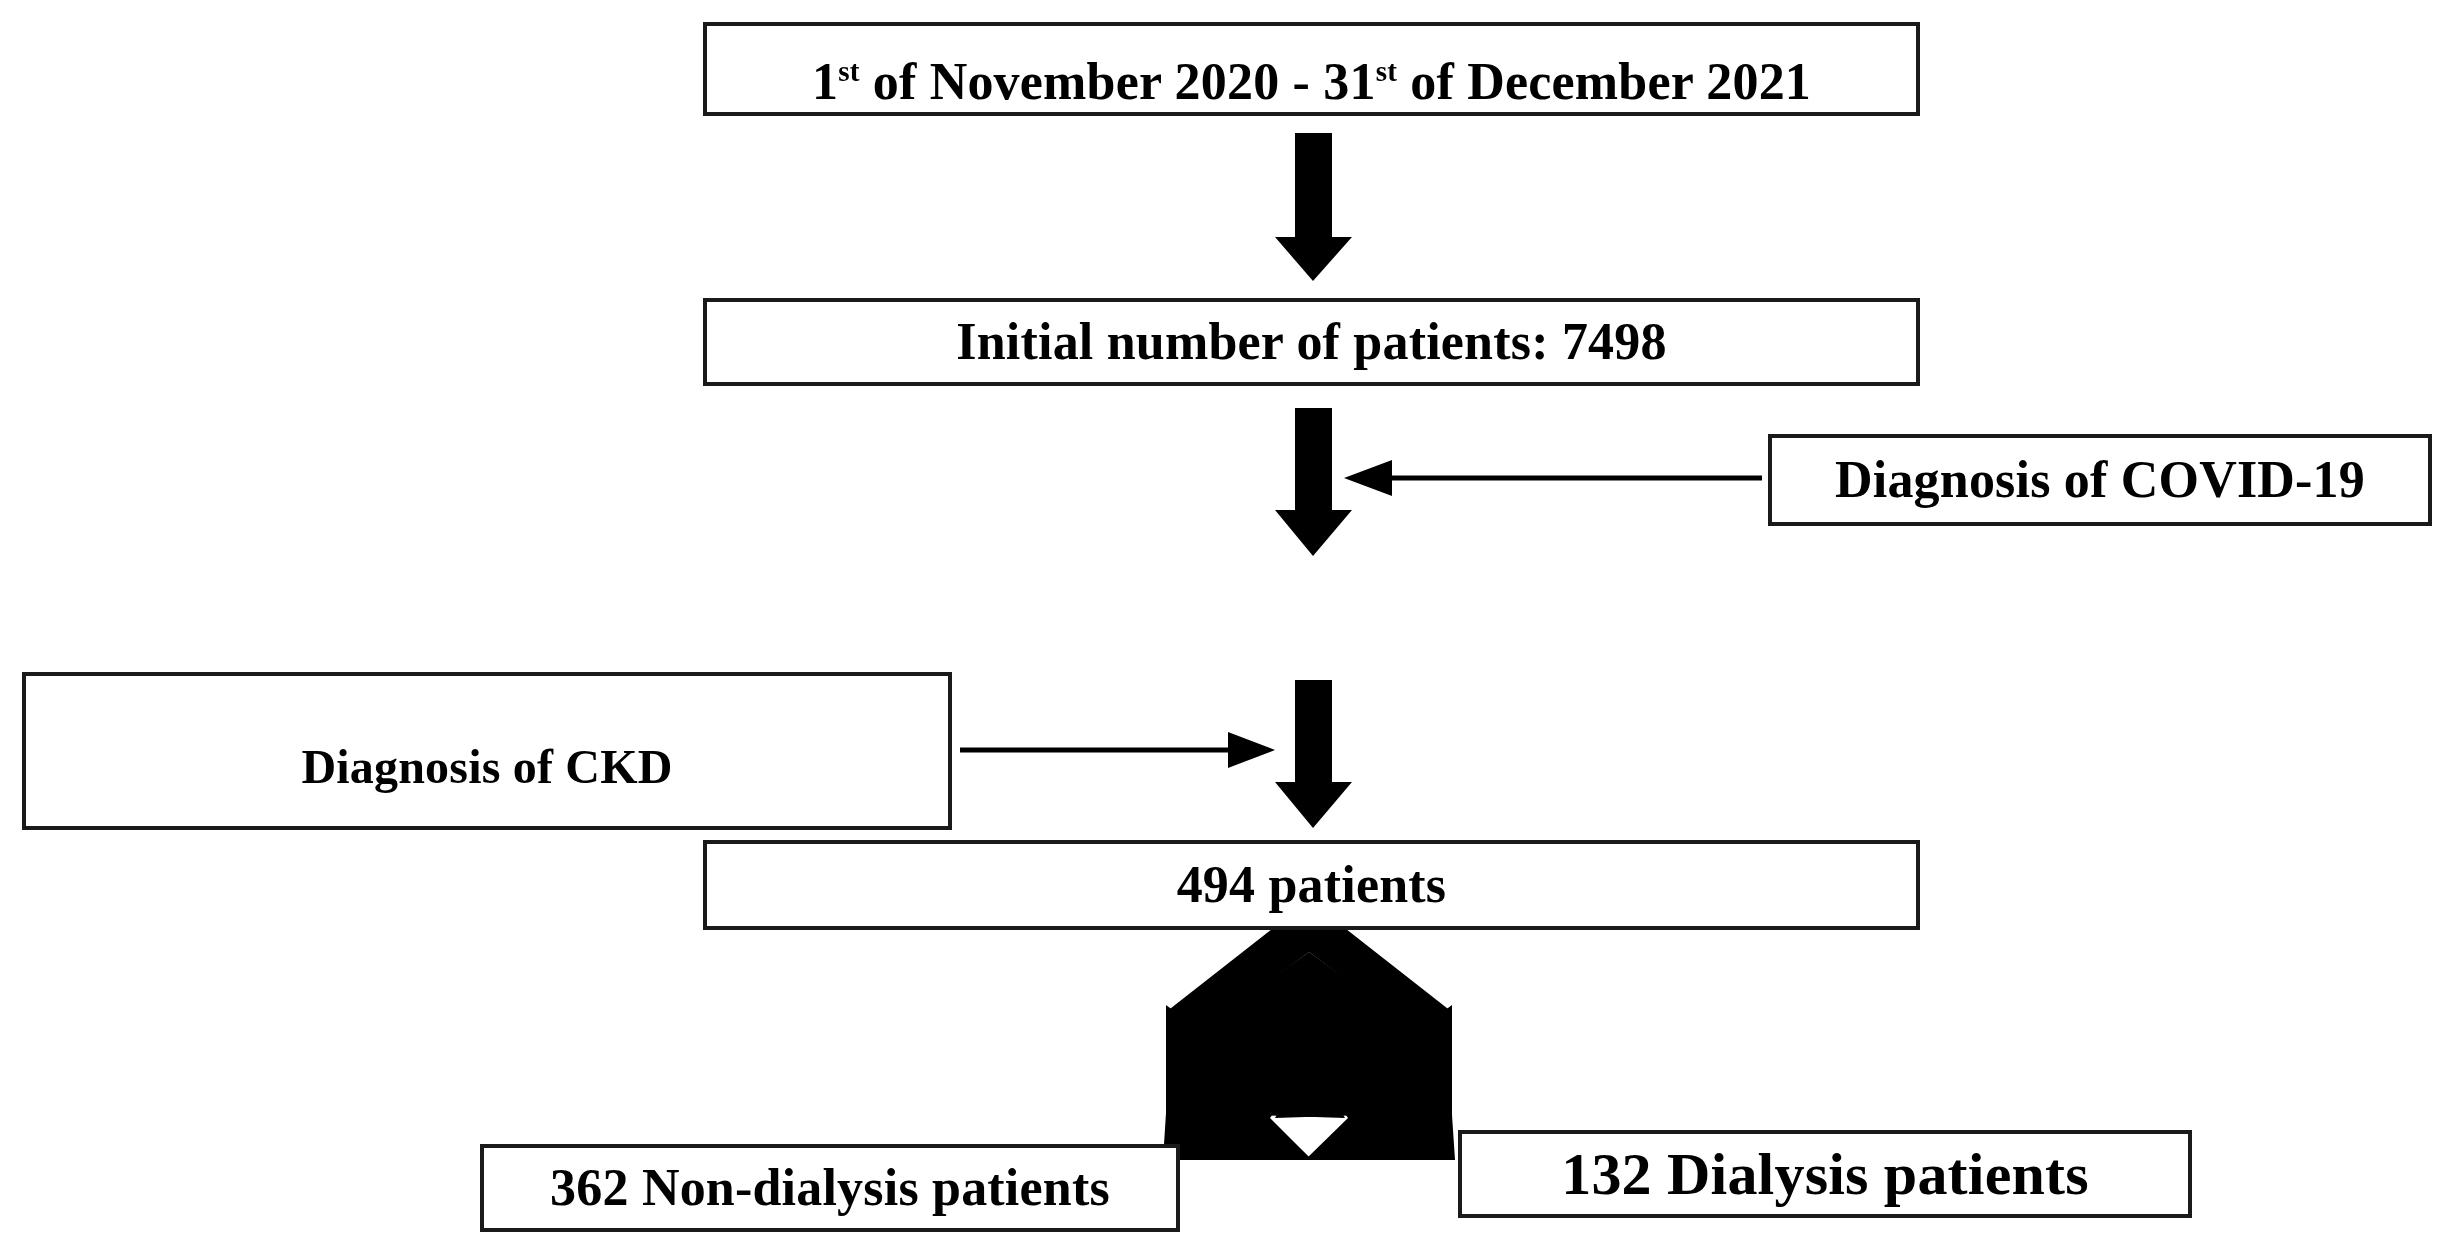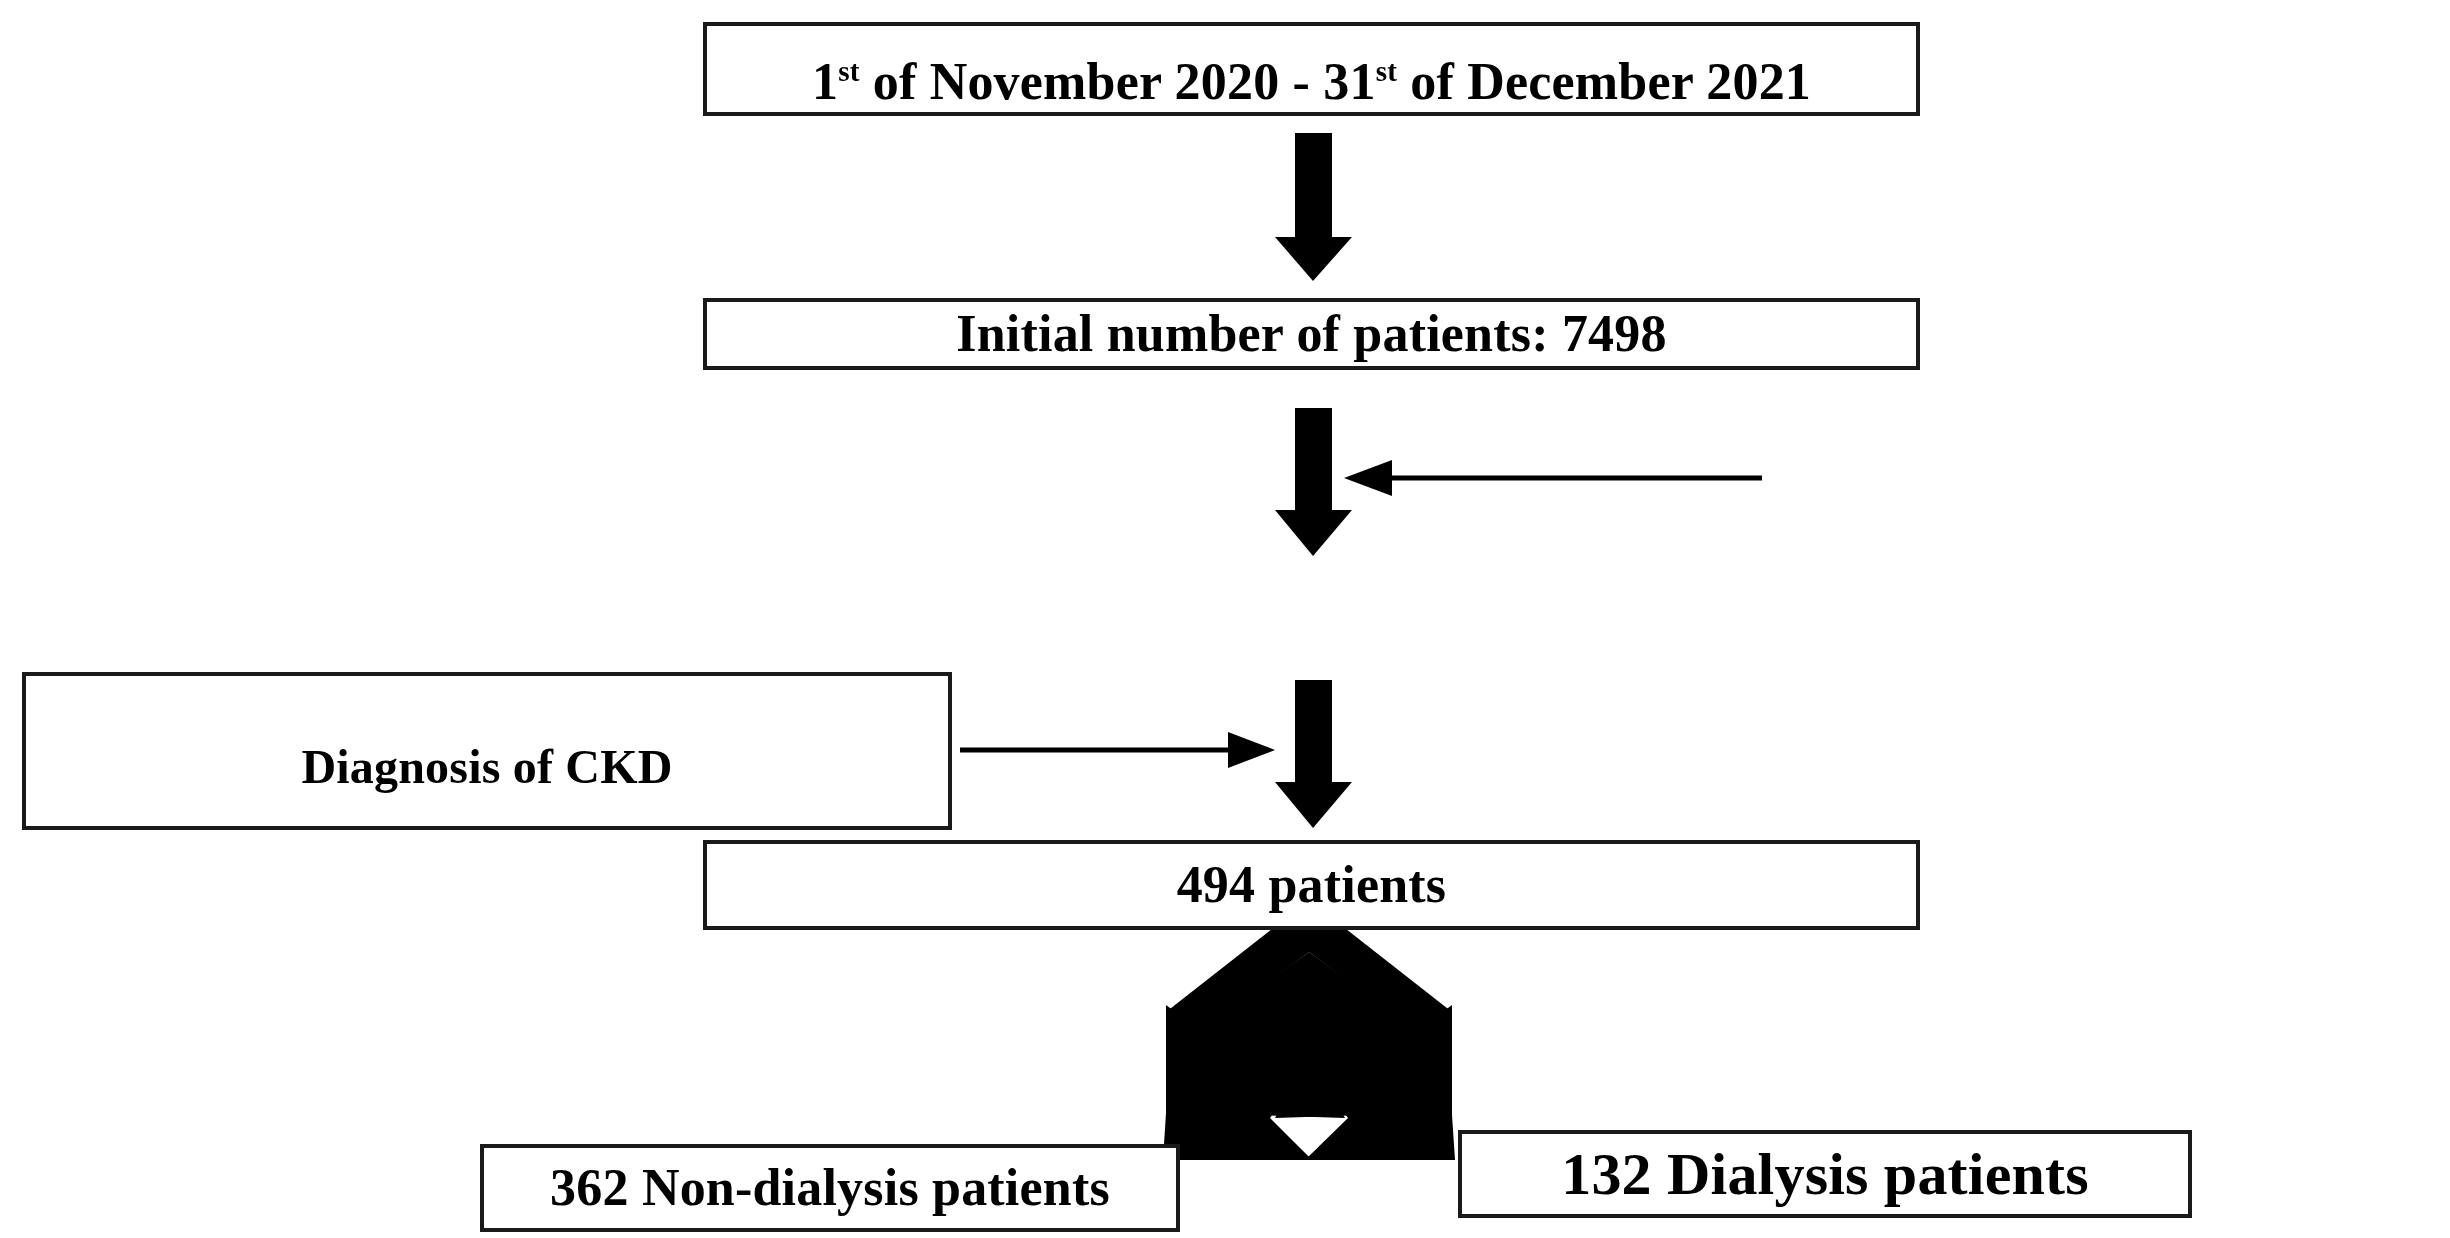--- a/index.html
+++ b/index.html
@@ -30,21 +30,21 @@
     line-height: 1.18;
   }
   .node .txt {
     display: block;
     width: 100%;
     padding: 0 10px;
     box-sizing: border-box;
   }
   
   #node-period      { left: 703px;  top: 22px;   width: 1217px; height: 94px;  font-size: 52px; align-items: flex-end; }
-  #node-initial     { left: 703px;  top: 298px;  width: 1217px; height: 72px;  font-size: 52px; }
+  #node-initial     { left: 703px;  top: 298px;  width: 1217px; height: 88px;  font-size: 52px; }
   #node-covid       { left: 1768px; top: 434px;  width: 664px;  height: 92px;  font-size: 52px; }
   #node-after-covid { left: 703px;  top: 568px;  width: 1217px; height: 88px;  font-size: 52px; }
   #node-ckd         { left: 22px;   top: 672px;  width: 930px;  height: 158px; font-size: 48px; }
   #node-after-ckd   { left: 703px;  top: 840px;  width: 1217px; height: 90px;  font-size: 52px; }
   #node-nondialysis { left: 480px;  top: 1132px; width: 700px;  height: 88px;  font-size: 52px; margin-top: 12px; }
   #node-dialysis    { left: 1458px; top: 1130px; width: 734px;  height: 88px;  font-size: 60px; }
 
   #node-ckd .txt { line-height: 1.30; margin-top: 33px; }
 
   sup.ord {
@@ -110,20 +110,23 @@
   </svg>
 
   <div class="node" id="node-period">
     <span class="txt"><span>1</span><sup class="ord">st</sup><span> of November 2020 - 31</span><sup class="ord">st</sup><span> of December 2021</span></span>
   </div>
 
   <div class="node" id="node-initial">
     <span class="txt">Initial number of patients: 7498</span>
   </div>
 
+  <div class="node" id="node-covid">
+    <span class="txt">Diagnosis of COVID-19</span>
+  </div>
 
 
   <div class="node" id="node-ckd">
     <span class="txt">
       <span>Diagnosis of CKD</span><br>
     </span>
   </div>
 
   <div class="node" id="node-after-ckd">
     <span class="txt">494 patients</span>

